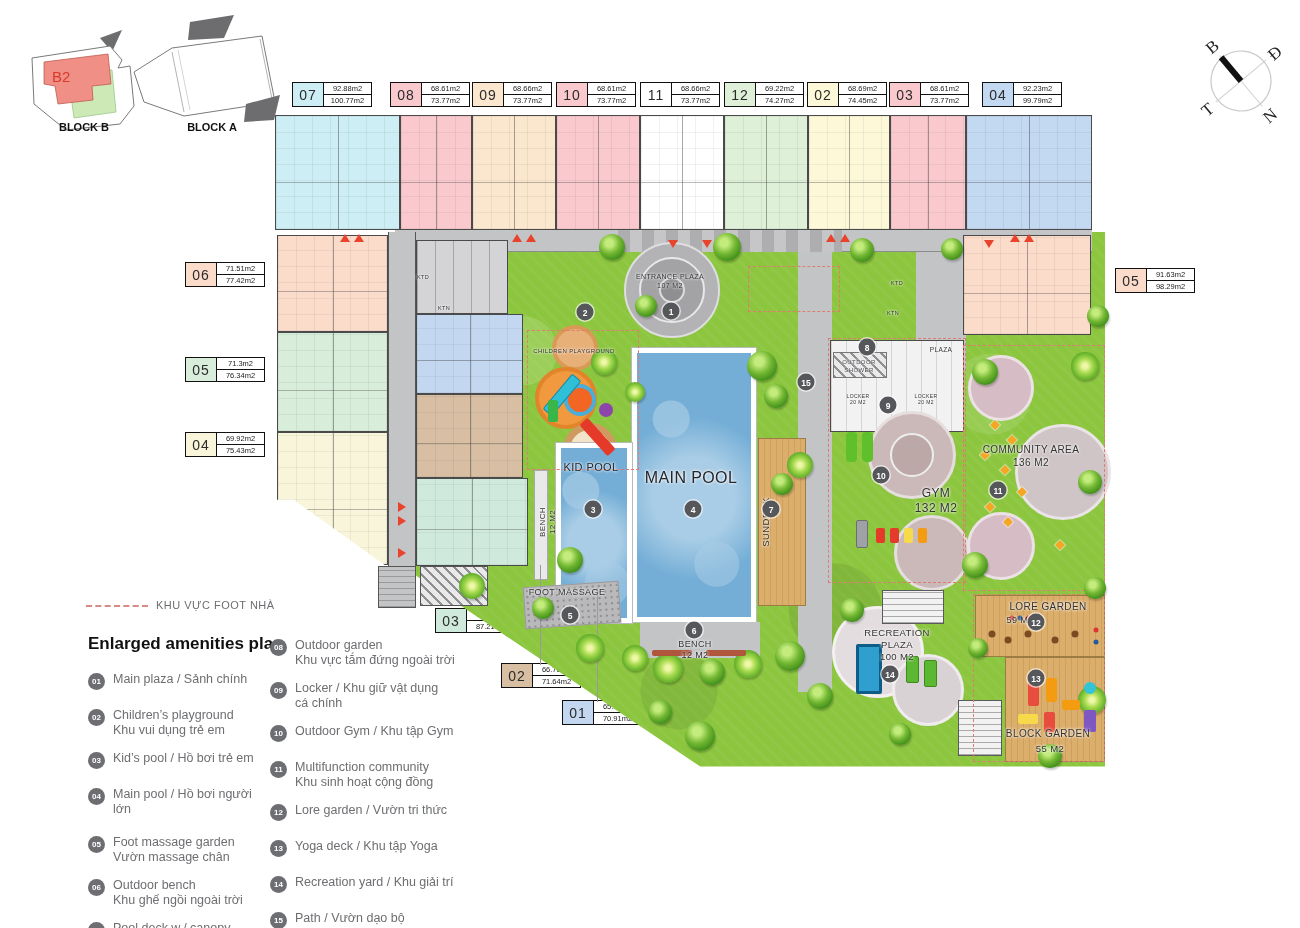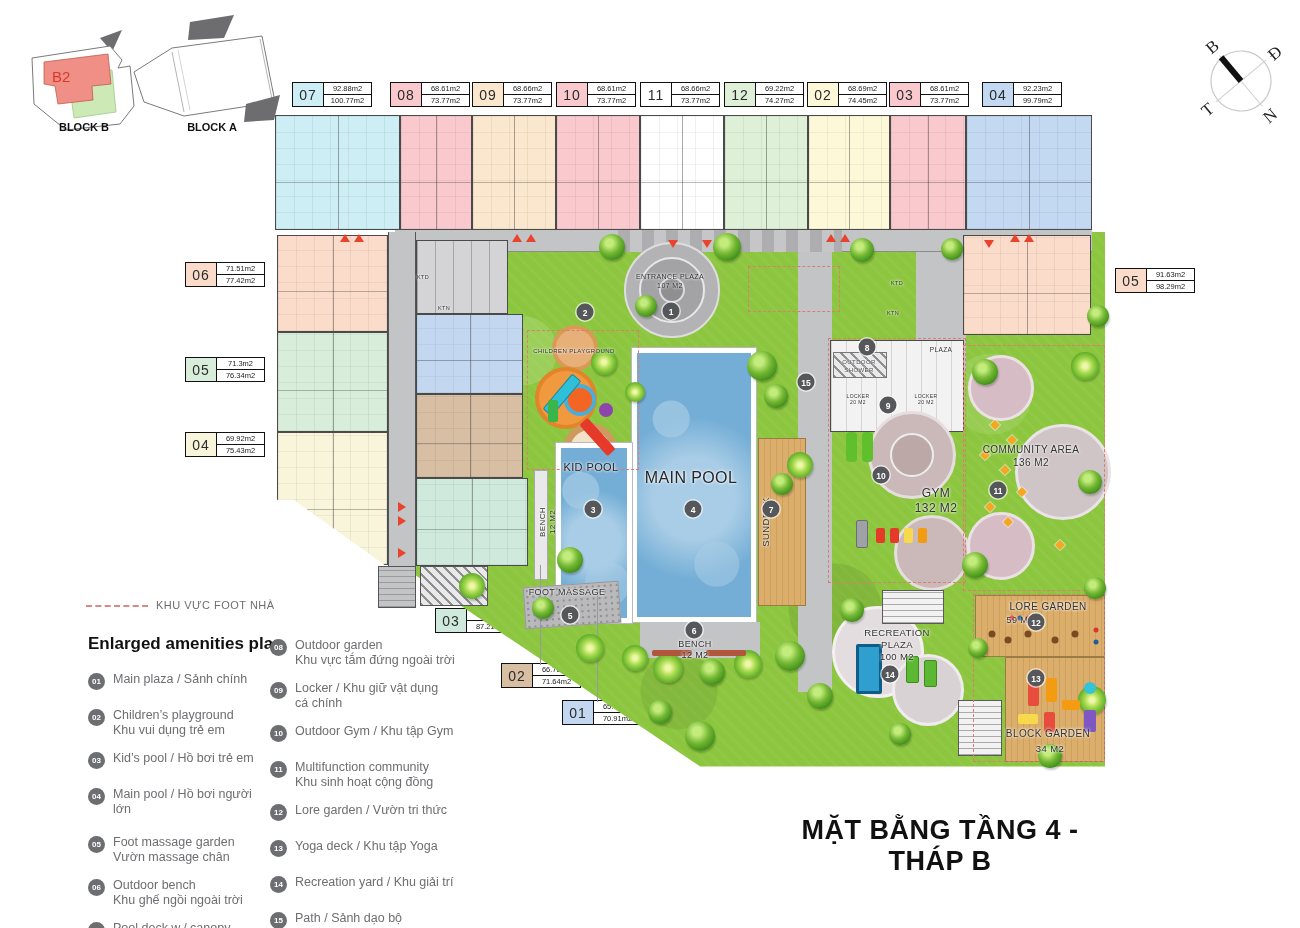--- a/index.html
+++ b/index.html
@@ -444,21 +444,21 @@
       <div>136 M2</div>
     </div>
   <div class="ptxt" style="left:1048px;top:607px;font-size:10px">LORE GARDEN</div>
   <div class="ptxt" style="left:1020px;top:621px;font-size:9px">59 M2</div>
   <div class="ptxt" style="left:897px;top:645px;font-size:9.5px">
       <div>RECREATION</div>
       <div>PLAZA</div>
       <div>100 M2</div>
     </div>
   <div class="ptxt" style="left:1048px;top:734px;font-size:10px">BLOCK GARDEN</div>
-  <div class="ptxt" style="left:1050px;top:749px;font-size:9.5px">34 M2</div>
+  <div class="ptxt" style="left:1050px;top:749px;font-size:9.5px">55 M2</div>
   <div class="ptxt" style="left:423px;top:277px;font-size:5.5px">KTD</div>
   <div class="ptxt" style="left:444px;top:308px;font-size:5.5px">KTN</div>
   <div class="ptxt" style="left:897px;top:283px;font-size:5.5px">KTD</div>
   <div class="ptxt" style="left:893px;top:313px;font-size:5.5px">KTN</div>
 
   <div class="abs" style="left:86px;top:605px;width:62px;border-top:2.5px dashed #d98b83"></div>
   <div class="abs" style="left:156px;top:599px;font-size:11px;color:#6d6e71;letter-spacing:.5px">KHU VỰC FOOT NHÀ</div>
   <div class="abs" style="left:88px;top:634px;font-size:17px;font-weight:bold;color:#111">Enlarged amenities plan</div>
 
   <div class="abs" style="left:88px;top:672px;width:180px">
@@ -551,20 +551,19 @@
       </div>
     <div class="leg-item sp">
         <div class="lcirc">14</div>
         <div class="ltext">
           <div>Recreation yard / Khu giải trí</div>
         </div>
       </div>
     <div class="leg-item sp">
         <div class="lcirc">15</div>
         <div class="ltext">
-          <div>Path / Sảnh dạo bộ</div>
+          <div>Path / Vườn dạo bộ</div>
         </div>
       </div>
   </div>
 
-  <div class="title">MẶT BẰNG TẦNG 4 - THÁP B</div>
 
 </div>
 
 </body></html>

